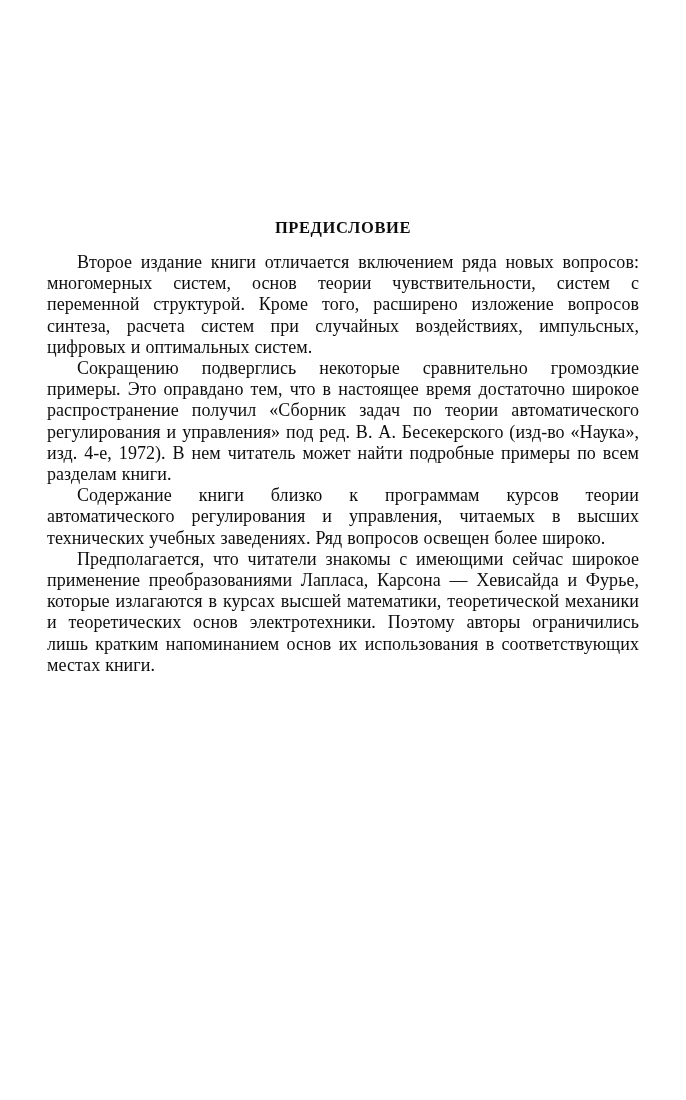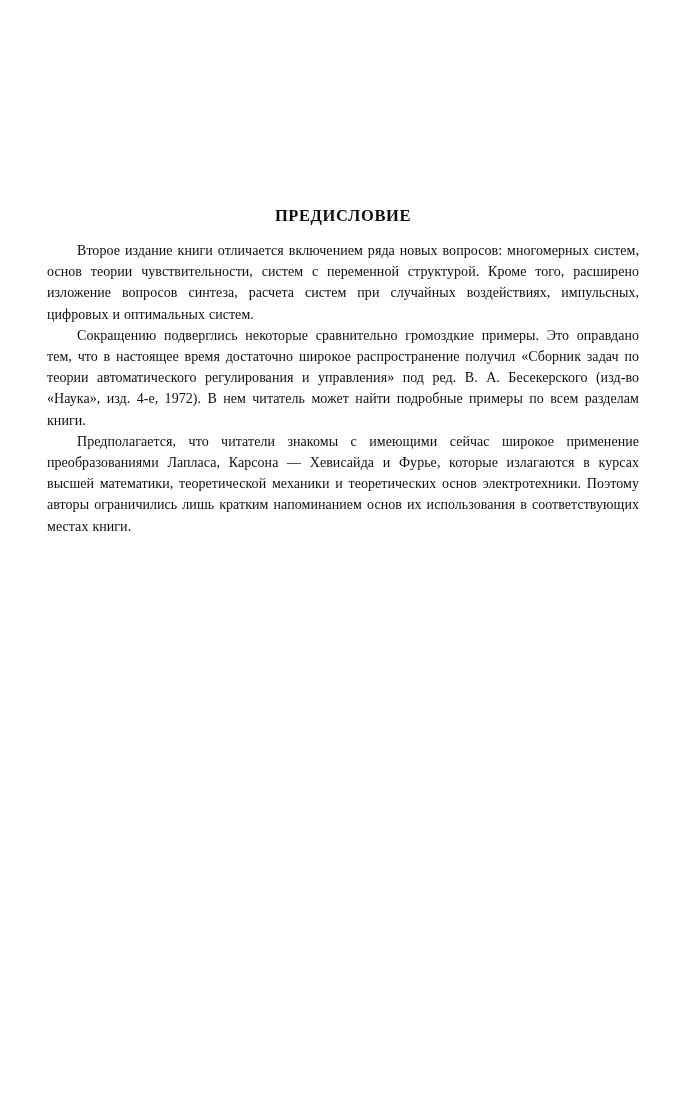--- a/index.html
+++ b/index.html
@@ -16,34 +16,34 @@
   }
   .page {
     position: relative;
     width: 686px;
     height: 1100px;
     box-sizing: border-box;
   }
   .content {
     position: absolute;
     left: 47px;
-    top: 206px;
+    top: 218px;
     width: 592px;
   }
   .doc-title {
     text-align: center;
     font-size: 16.5px;
     font-weight: bold;
     letter-spacing: 0.6px;
     margin: 0 0 14px 0;
     font-family: "Liberation Serif", "DejaVu Serif", serif;
   }
   p.para {
     margin: 0 0 0 0;
-    font-size: 14px;
+    font-size: 18px;
     line-height: 21.2px;
     text-align: justify;
     text-indent: 30px;
     text-justify: inter-word;
     word-spacing: 0.4px;
   }
   p.para + p.para {
     margin-top: 0px;
   }
   
@@ -52,15 +52,16 @@
   }
 </style>
 </head>
 <body>
 
 <div class="page">
   <div class="content">
     <h1 class="doc-title">ПРЕДИСЛОВИЕ</h1>
     <p class="para">Второе издание книги отличается включением ряда новых  вопросов: многомерных систем, основ теории чувствительности, систем с переменной структурой. Кроме того, расширено изложение вопросов синтеза, расчета систем при случайных воздействиях, импульсных, цифровых и оптимальных  систем.</p>
     <p class="para">Сокращению подверглись некоторые сравнительно громоздкие примеры. Это оправдано тем, что в настоящее время достаточно широкое распространение получил «Сборник задач по теории автоматического регулирования и управления» под ред. В. А. Бесекерского (изд-во «Наука», изд. 4-е, 1972). В нем читатель может найти подробные примеры по всем разделам книги.</p>
+    <p class="para">Содержание книги близко к программам курсов теории автоматического регулирования и управления, читаемых в высших технических учебных заведениях. Ряд вопросов освещен более широко.</p>
     <p class="para">Предполагается, что читатели знакомы с имеющими сейчас широкое применение преобразованиями Лапласа, Карсона — Хевисайда и Фурье, которые излагаются в курсах высшей математики, теоретической механики и теоретических основ электротехники. Поэтому авторы ограничились лишь кратким напоминанием основ их использования в соответствующих местах книги.</p>
   </div>
 </div>
 
 </body></html>

